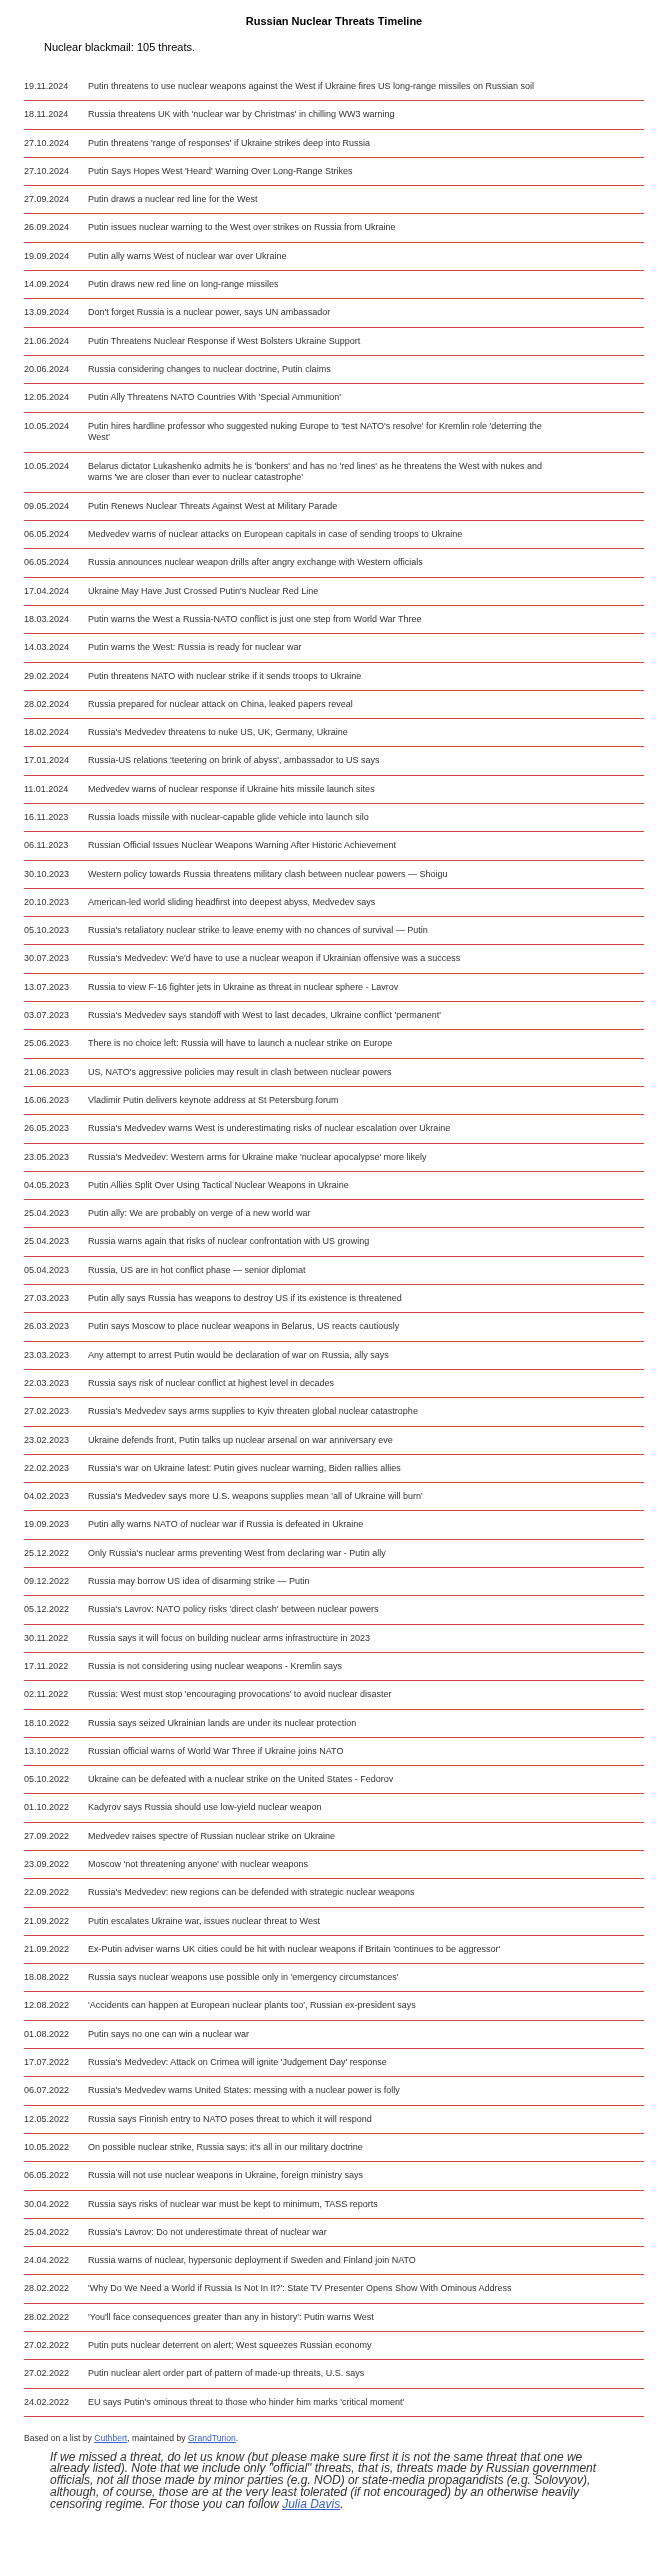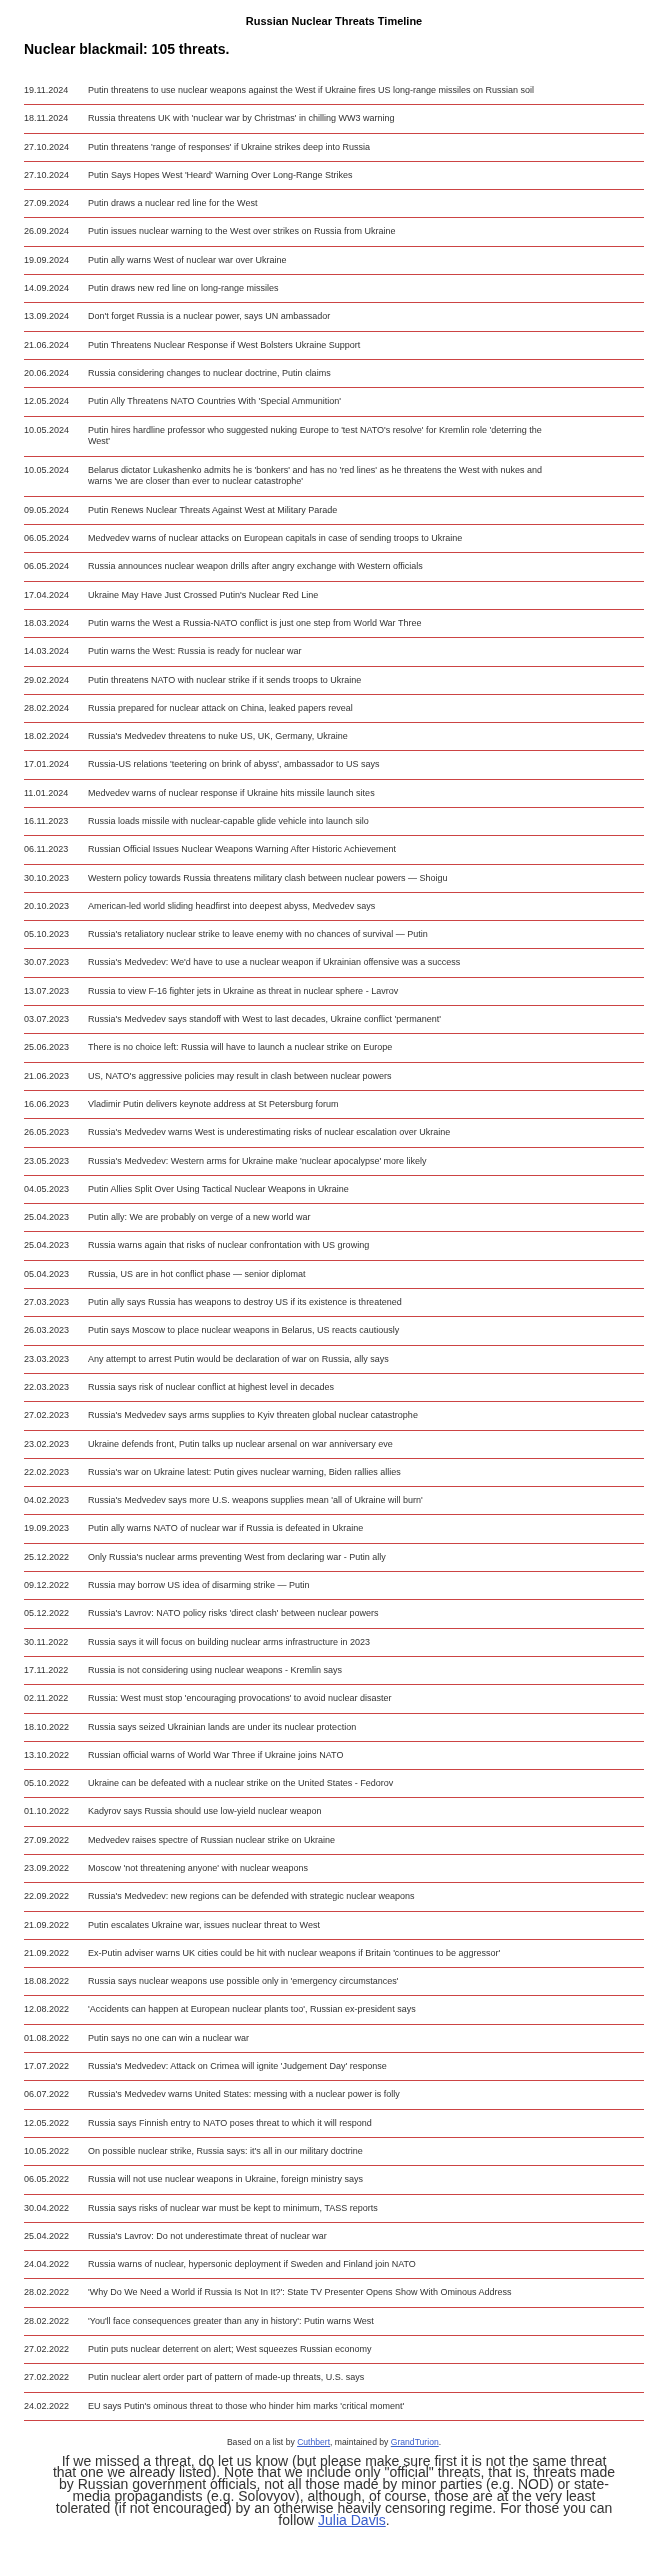--- a/index.html
+++ b/index.html
@@ -16,24 +16,25 @@
   }
   .page { padding: 8.6px 24px 32px 24px; }
   h1.title {
     text-align: center;
     font-size: 11px;
     font-weight: bold;
     color: #000000;
     margin: 6.4px 0 14px 0;
   }
   .subtitle {
-    font-size: 14px;
-    font-weight: bold;
+    font-size: 11px;
+    font-weight: normal;
     color: #000000;
     margin-bottom: 4.3px;
+    margin-left: 20px;
   }
   .list { width: 100%; margin-top: 20px; }
   .row {
     display: flex;
     align-items: flex-start;
     padding: 8px 0 7.5px 0;
     border-bottom: 0.5px solid var(--divider);
     font-size: 9px;
     line-height: 11.8px;
   }
@@ -42,25 +43,26 @@
     color: var(--text);
     white-space: nowrap;
   }
   .desc {
     flex: 1 1 auto;
     max-width: 458px;
     color: var(--text);
     text-decoration: none;
     display: block;
   }
-  .footer { margin-top: 16px; text-align: center; }
+  .footer { margin-top: 16px; text-align: left; }
   .credit { font-size: 8.6px; margin-bottom: 8.6px; color: var(--text); }
   .credit a, .disclaimer a { color: var(--link); text-decoration: underline; cursor: pointer; }
   .disclaimer {
-    font-size: 14px;
+    font-style: italic;
+    font-size: 12px;
     line-height: 11.8px;
     max-width: 568px;
     margin: 0 auto;
     color: var(--text);
   }
 </style>
 </head>
 <body>
 
 <div class="page">

